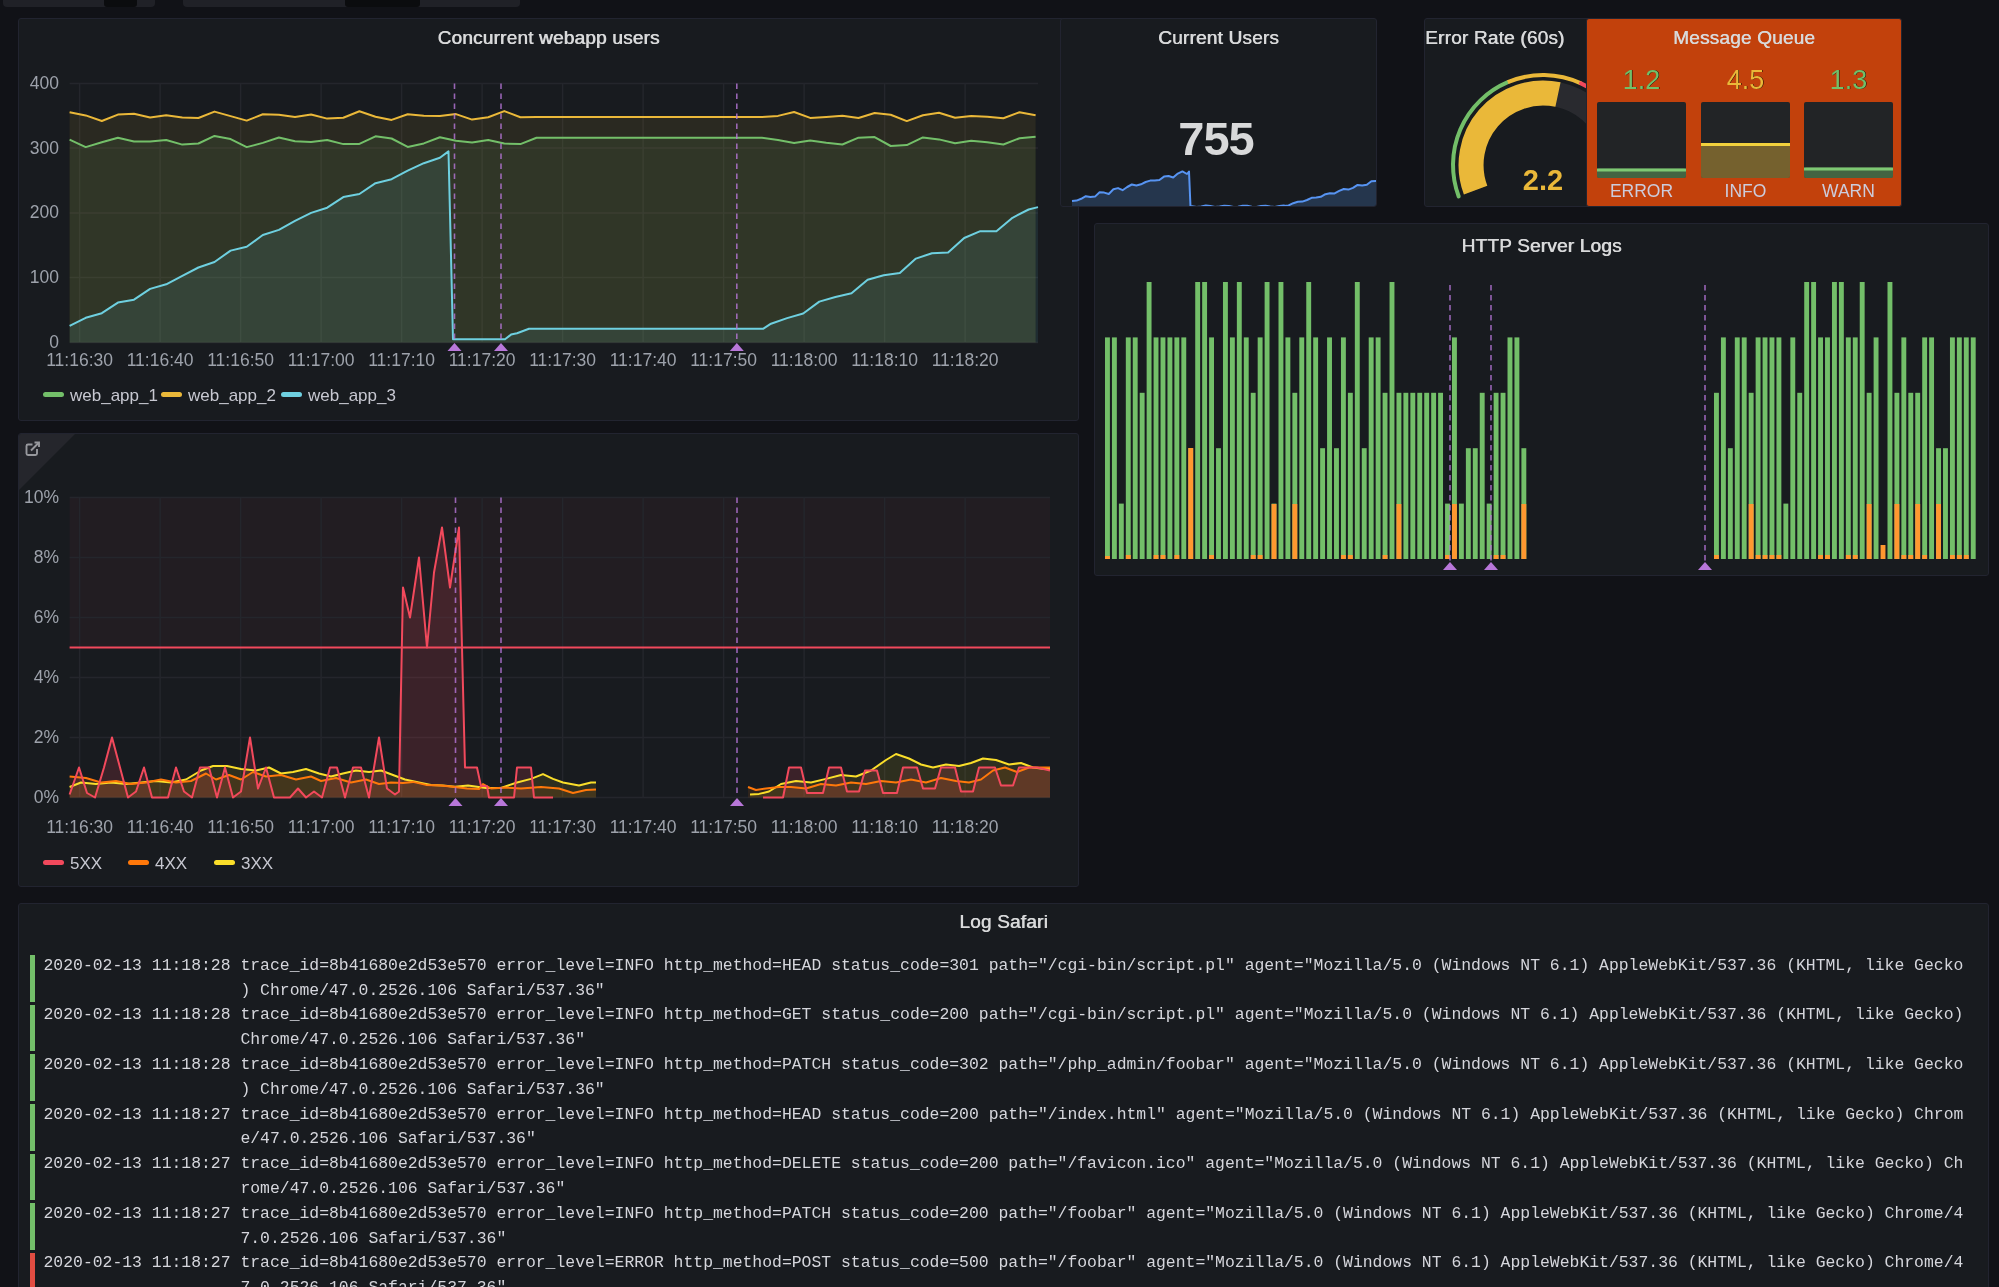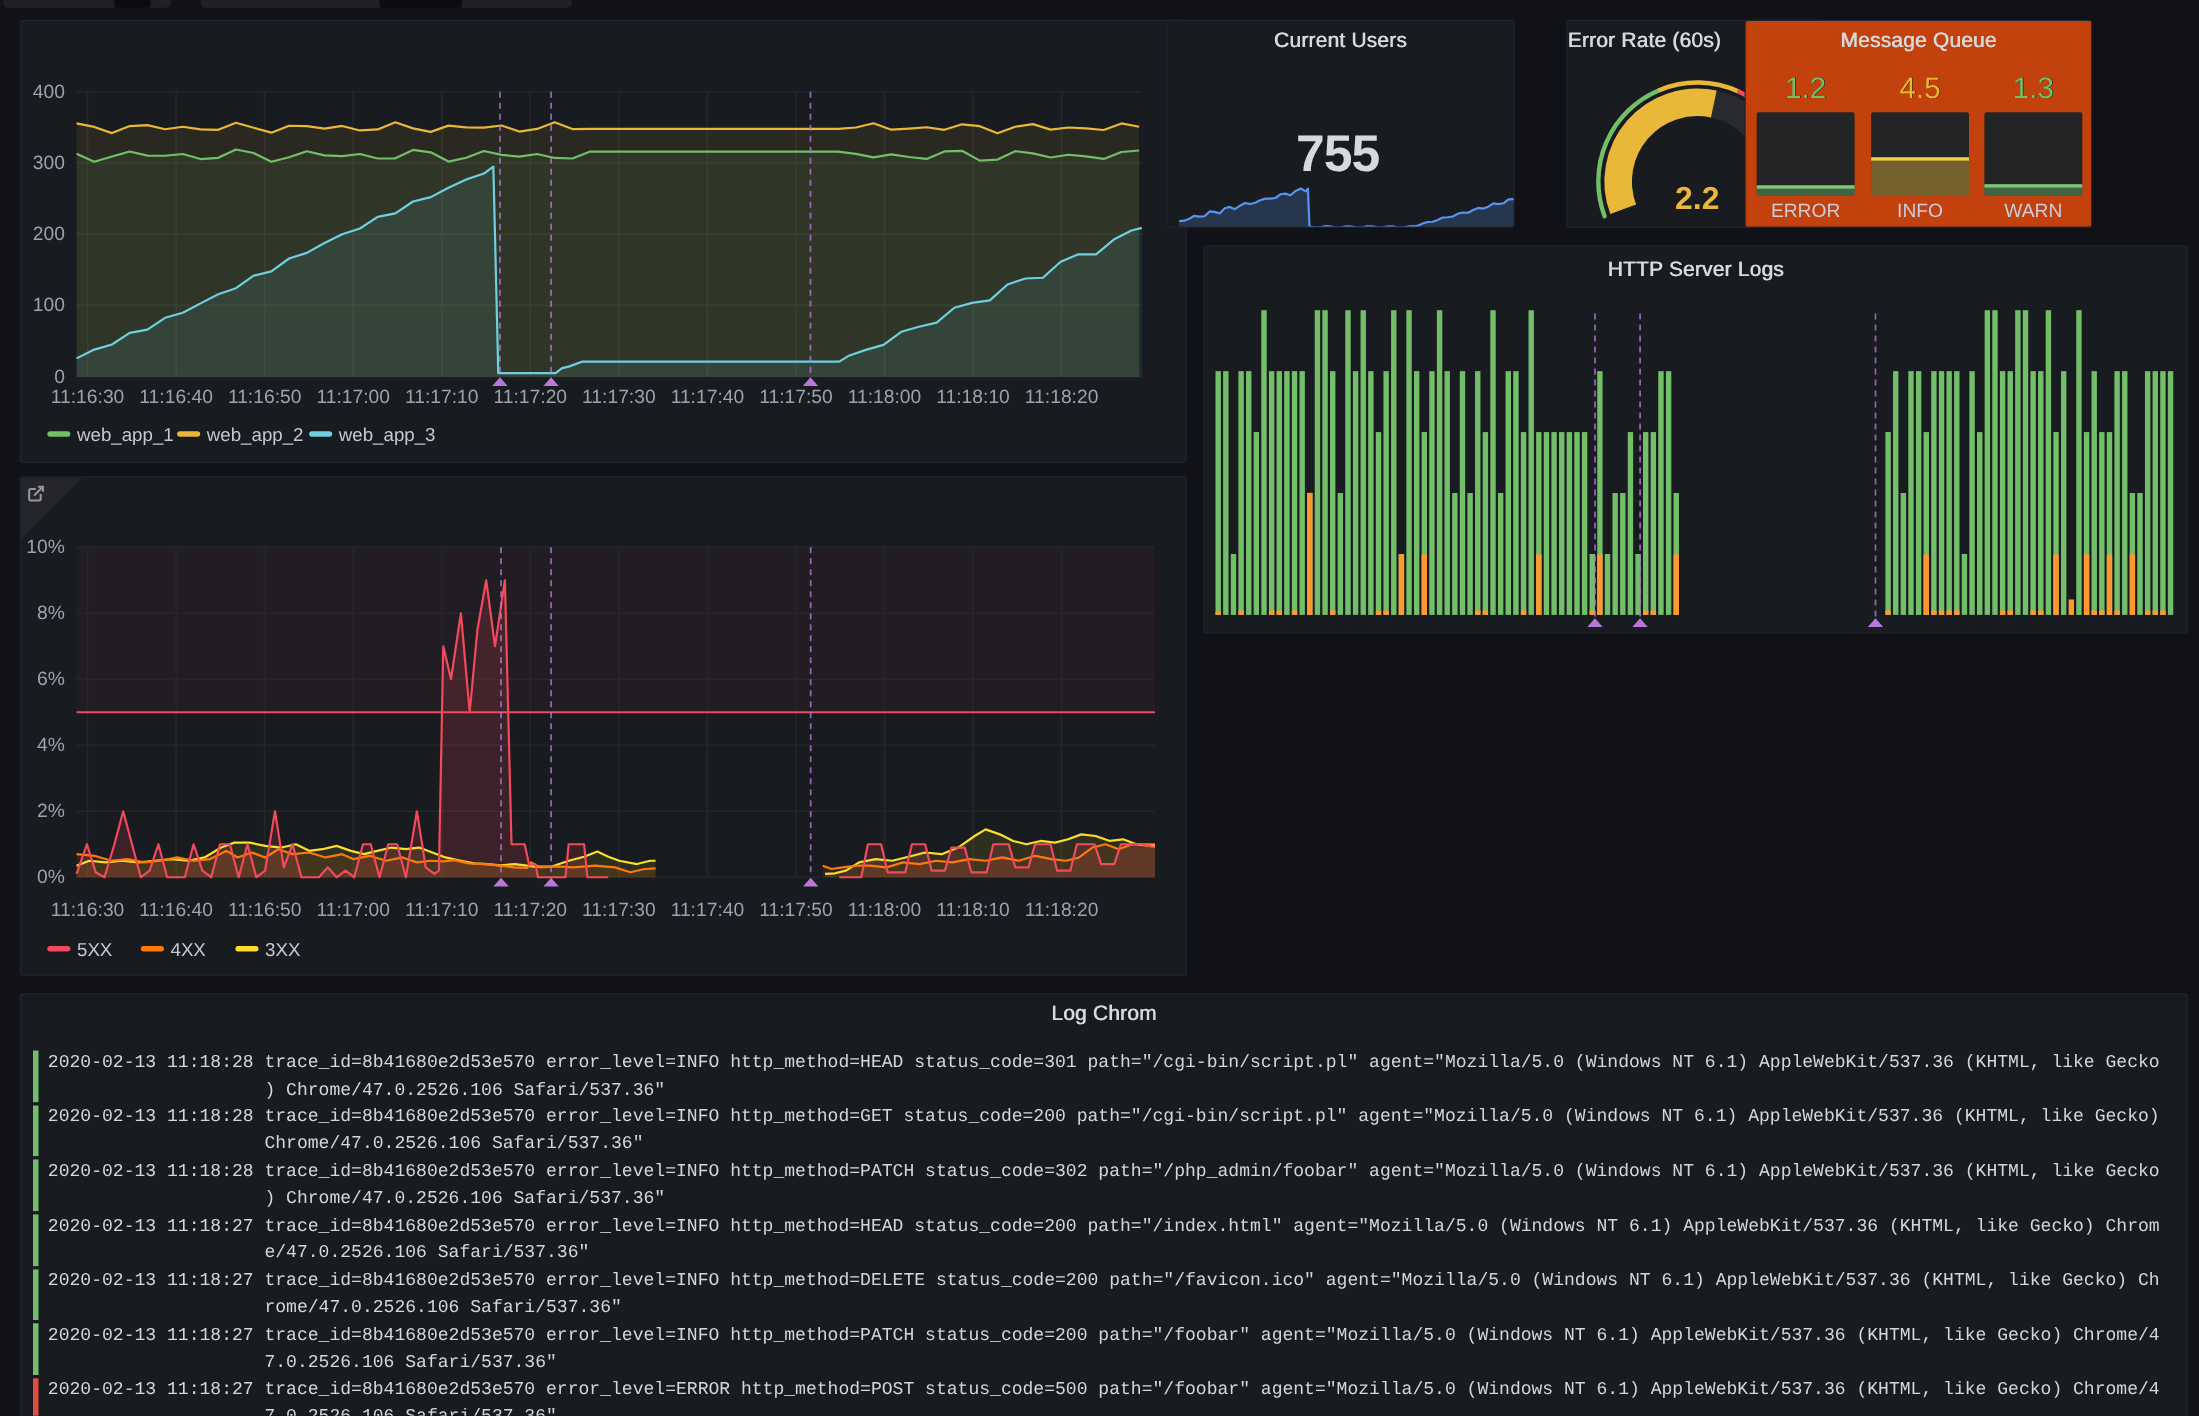--- a/index.html
+++ b/index.html
@@ -1,17 +1,18 @@
 <!DOCTYPE html>
 <html><head><meta charset="utf-8"><style>html,body{margin:0;padding:0;width:1999px;height:1287px;background:#111217;overflow:hidden}*{box-sizing:border-box}</style></head><body style="position:relative;font-family:'Liberation Sans',sans-serif">
 <div style="position:absolute;left:3px;top:0;width:152px;height:7px;background:#202127;border-radius:0 0 4px 4px"></div>
 <div style="position:absolute;left:104px;top:0;width:33px;height:7px;background:#0b0c0e;border-radius:0 0 3px 3px"></div>
 <div style="position:absolute;left:183px;top:0;width:337px;height:7px;background:#202127;border-radius:0 0 4px 4px"></div>
 <div style="position:absolute;left:345px;top:0;width:75px;height:7px;background:#0b0c0e;border-radius:0 0 3px 3px"></div>
 <div style="position:absolute;left:18px;top:18px;width:1061px;height:403px;background:#181B1F;border:1px solid #222430;border-radius:3px;box-sizing:border-box;overflow:hidden">
+    <div style="position:absolute;left:0;right:0;top:7px;line-height:24px;text-align:center;font-size:19px;font-weight:500;color:#D8D9DA;letter-spacing:0.2px;text-shadow:0.6px 0 0 #D8D9DA">Concurrent webapp users</div>
     <svg width="1061" height="403" viewBox="0 0 1061 403" style="position:absolute;left:0;top:0" font-family="Liberation Sans, sans-serif">
       <line x1="50.6" y1="323.4" x2="1019.0" y2="323.4" stroke="#24262c" stroke-width="1.5"></line>
       <line x1="50.6" y1="258.6" x2="1019.0" y2="258.6" stroke="#24262c" stroke-width="1.5"></line>
       <line x1="50.6" y1="193.9" x2="1019.0" y2="193.9" stroke="#24262c" stroke-width="1.5"></line>
       <line x1="50.6" y1="129.1" x2="1019.0" y2="129.1" stroke="#24262c" stroke-width="1.5"></line>
       <line x1="50.6" y1="64.4" x2="1019.0" y2="64.4" stroke="#24262c" stroke-width="1.5"></line>
       <line x1="60.6" y1="64.4" x2="60.6" y2="323.4" stroke="#24262c" stroke-width="1.5"></line>
       <line x1="141.1" y1="64.4" x2="141.1" y2="323.4" stroke="#24262c" stroke-width="1.5"></line>
       <line x1="221.6" y1="64.4" x2="221.6" y2="323.4" stroke="#24262c" stroke-width="1.5"></line>
       <line x1="302.1" y1="64.4" x2="302.1" y2="323.4" stroke="#24262c" stroke-width="1.5"></line>
@@ -315,21 +316,21 @@
       <rect x="875.78" y="113.4" width="4.9" height="221.6" fill="#73BF69"></rect>
       <line x1="355.0" y1="61.0" x2="355.0" y2="337.0" stroke="#B877D9" stroke-width="1.6" stroke-dasharray="5.5 4.5" stroke-opacity="0.8"></line>
       <path d="M348.0,346.0 L355.0,338.0 L362.0,346.0 Z" fill="#B877D9"></path>
       <line x1="396.0" y1="61.0" x2="396.0" y2="337.0" stroke="#B877D9" stroke-width="1.6" stroke-dasharray="5.5 4.5" stroke-opacity="0.8"></line>
       <path d="M389.0,346.0 L396.0,338.0 L403.0,346.0 Z" fill="#B877D9"></path>
       <line x1="610.0" y1="61.0" x2="610.0" y2="337.0" stroke="#B877D9" stroke-width="1.6" stroke-dasharray="5.5 4.5" stroke-opacity="0.8"></line>
       <path d="M603.0,346.0 L610.0,338.0 L617.0,346.0 Z" fill="#B877D9"></path>
     </svg>
   </div>
 <div style="position:absolute;left:18px;top:903px;width:1971px;height:400px;background:#181B1F;border:1px solid #222430;border-radius:3px;box-sizing:border-box;overflow:hidden">
-    <div style="position:absolute;left:0;right:0;top:6px;line-height:24px;text-align:center;font-size:19px;font-weight:500;color:#D8D9DA;letter-spacing:0.2px;text-shadow:0.6px 0 0 #D8D9DA">Log Chrom</div>
+    <div style="position:absolute;left:0;right:0;top:6px;line-height:24px;text-align:center;font-size:19px;font-weight:500;color:#D8D9DA;letter-spacing:0.2px;text-shadow:0.6px 0 0 #D8D9DA">Log Safari</div>
     <div style="position:absolute;left:11px;top:51.2px;width:4.5px;height:46.5px;background:#73BF69"></div>
     <div style="position:absolute;left:11px;top:100.8px;width:4.5px;height:46.5px;background:#73BF69"></div>
     <div style="position:absolute;left:11px;top:150.4px;width:4.5px;height:46.5px;background:#73BF69"></div>
     <div style="position:absolute;left:11px;top:200.0px;width:4.5px;height:46.5px;background:#73BF69"></div>
     <div style="position:absolute;left:11px;top:249.6px;width:4.5px;height:46.5px;background:#73BF69"></div>
     <div style="position:absolute;left:11px;top:299.2px;width:4.5px;height:46.5px;background:#73BF69"></div>
     <div style="position:absolute;left:11px;top:348.8px;width:4.5px;height:46.5px;background:#E24D42"></div>
     <pre style="position:absolute;left:24.5px;top:49.8px;margin:0;font-family:'Liberation Mono',monospace;font-size:16.42px;line-height:24.8px;color:#D5D6DC;">2020-02-13 11:18:28 trace_id=8b41680e2d53e570 error_level=INFO http_method=HEAD status_code=301 path="/cgi-bin/script.pl" agent="Mozilla/5.0 (Windows NT 6.1) AppleWebKit/537.36 (KHTML, like Gecko
                     ) Chrome/47.0.2526.106 Safari/537.36"
 2020-02-13 11:18:28 trace_id=8b41680e2d53e570 error_level=INFO http_method=GET status_code=200 path="/cgi-bin/script.pl" agent="Mozilla/5.0 (Windows NT 6.1) AppleWebKit/537.36 (KHTML, like Gecko)

